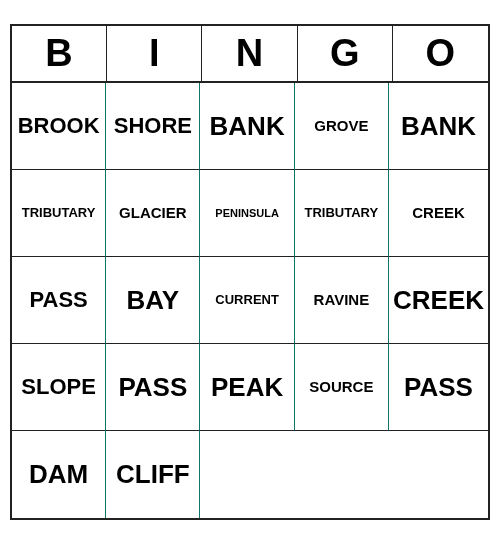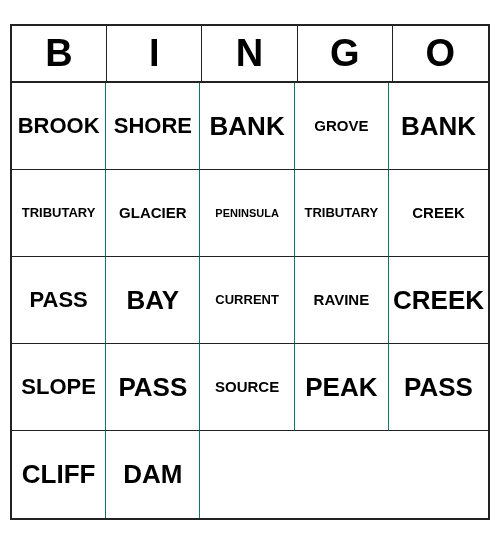--- a/index.html
+++ b/index.html
@@ -133,28 +133,28 @@
       <div class="cell">
         <span class="cell-text size-xl">CREEK</span>
       </div>
       <div class="cell">
         <span class="cell-text size-lg">SLOPE</span>
       </div>
       <div class="cell">
         <span class="cell-text size-xl">PASS</span>
       </div>
       <div class="cell">
-        <span class="cell-text size-md">SOURCE</span>
+        <span class="cell-text size-xl">PEAK</span>
       </div>
       <div class="cell">
-        <span class="cell-text size-xl">PEAK</span>
+        <span class="cell-text size-md">SOURCE</span>
       </div>
       <div class="cell">
         <span class="cell-text size-xl">PASS</span>
       </div>
       <div class="cell">
-        <span class="cell-text size-xl">CLIFF</span>
+        <span class="cell-text size-xl">DAM</span>
       </div>
       <div class="cell">
-        <span class="cell-text size-xl">DAM</span>
+        <span class="cell-text size-xl">CLIFF</span>
       </div>
     </div>
 </div>
 
 </body></html>

